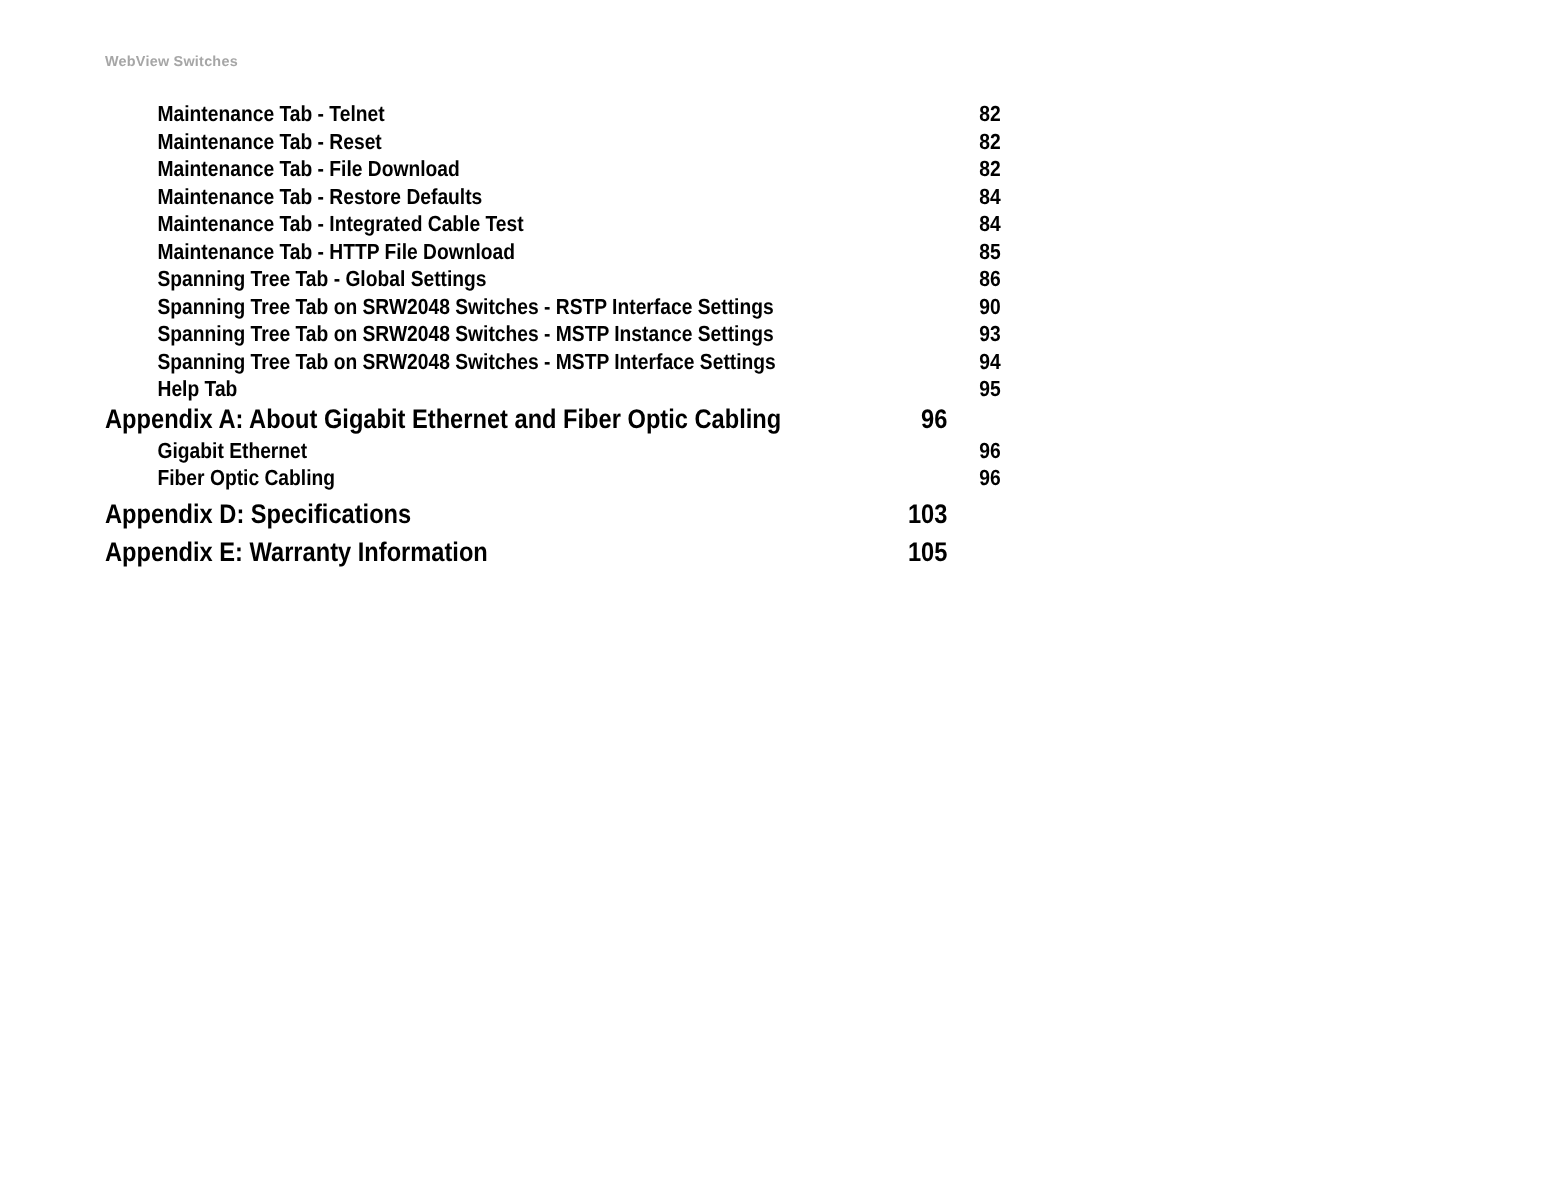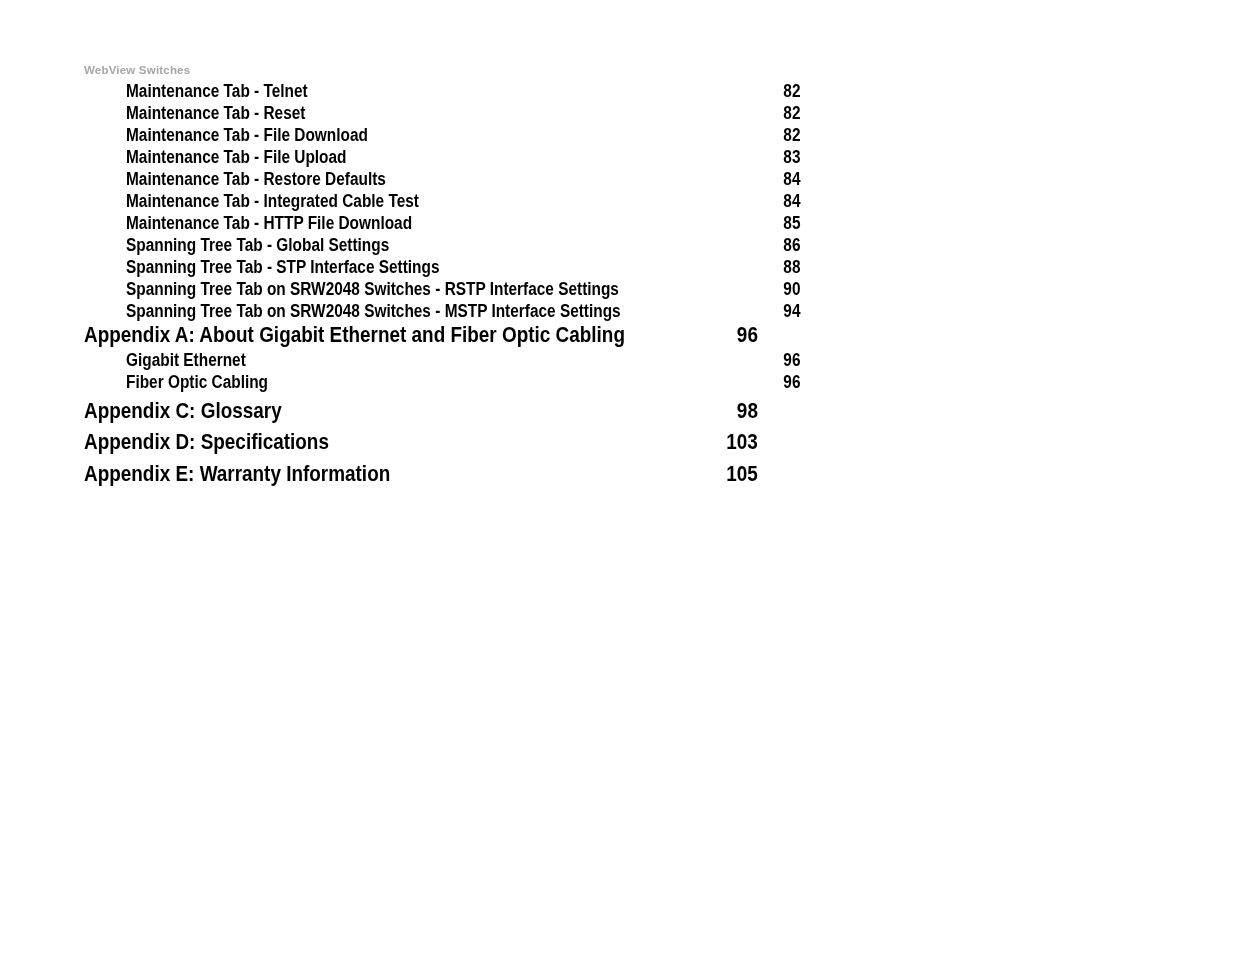--- a/index.html
+++ b/index.html
@@ -22,21 +22,21 @@
     width: 1235px;
     height: 954px;
     background: #ffffff;
     overflow: hidden;
   }
 
   
   .running-header {
     position: absolute;
     left: 84px;
-    top: 64px;
+    top: 44px;
     font-size: 11.5px;
     font-weight: bold;
     letter-spacing: 0.2px;
     color: #a6a6a6;
     white-space: nowrap;
   }
 
   
   .toc {
     position: absolute;
@@ -104,29 +104,28 @@
 <body>
 
 <div class="page">
 
   <div class="running-header">WebView Switches</div>
 
   <div class="toc" id="toc-list">
       <div class="toc-row level-2"><span class="label">Maintenance Tab - Telnet</span><span class="page-num">82</span></div>
       <div class="toc-row level-2"><span class="label">Maintenance Tab - Reset</span><span class="page-num">82</span></div>
       <div class="toc-row level-2"><span class="label">Maintenance Tab - File Download</span><span class="page-num">82</span></div>
-      <div class="toc-row level-2"><span class="label">Maintenance Tab - File Upload</span><span class="page-num">83</span></div>
       <div class="toc-row level-2"><span class="label">Maintenance Tab - Restore Defaults</span><span class="page-num">84</span></div>
       <div class="toc-row level-2"><span class="label">Maintenance Tab - Integrated Cable Test</span><span class="page-num">84</span></div>
       <div class="toc-row level-2"><span class="label">Maintenance Tab - HTTP File Download</span><span class="page-num">85</span></div>
       <div class="toc-row level-2"><span class="label">Spanning Tree Tab - Global Settings</span><span class="page-num">86</span></div>
-      <div class="toc-row level-2"><span class="label">Spanning Tree Tab - STP Interface Settings</span><span class="page-num">88</span></div>
       <div class="toc-row level-2"><span class="label">Spanning Tree Tab on SRW2048 Switches - RSTP Interface Settings</span><span class="page-num">90</span></div>
+      <div class="toc-row level-2"><span class="label">Spanning Tree Tab on SRW2048 Switches - MSTP Instance Settings</span><span class="page-num">93</span></div>
       <div class="toc-row level-2"><span class="label">Spanning Tree Tab on SRW2048 Switches - MSTP Interface Settings</span><span class="page-num">94</span></div>
+      <div class="toc-row level-2"><span class="label">Help Tab</span><span class="page-num">95</span></div>
       <div class="toc-row level-1"><span class="label">Appendix A: About Gigabit Ethernet and Fiber Optic Cabling</span><span class="page-num">96</span></div>
       <div class="toc-row level-2"><span class="label">Gigabit Ethernet</span><span class="page-num">96</span></div>
       <div class="toc-row level-2"><span class="label">Fiber Optic Cabling</span><span class="page-num">96</span></div>
-      <div class="toc-row level-1 gap-top"><span class="label">Appendix C: Glossary</span><span class="page-num">98</span></div>
       <div class="toc-row level-1 gap-top"><span class="label">Appendix D: Specifications</span><span class="page-num">103</span></div>
       <div class="toc-row level-1 gap-top"><span class="label">Appendix E: Warranty Information</span><span class="page-num">105</span></div>
     </div>
 
 </div>
 
 </body></html>

